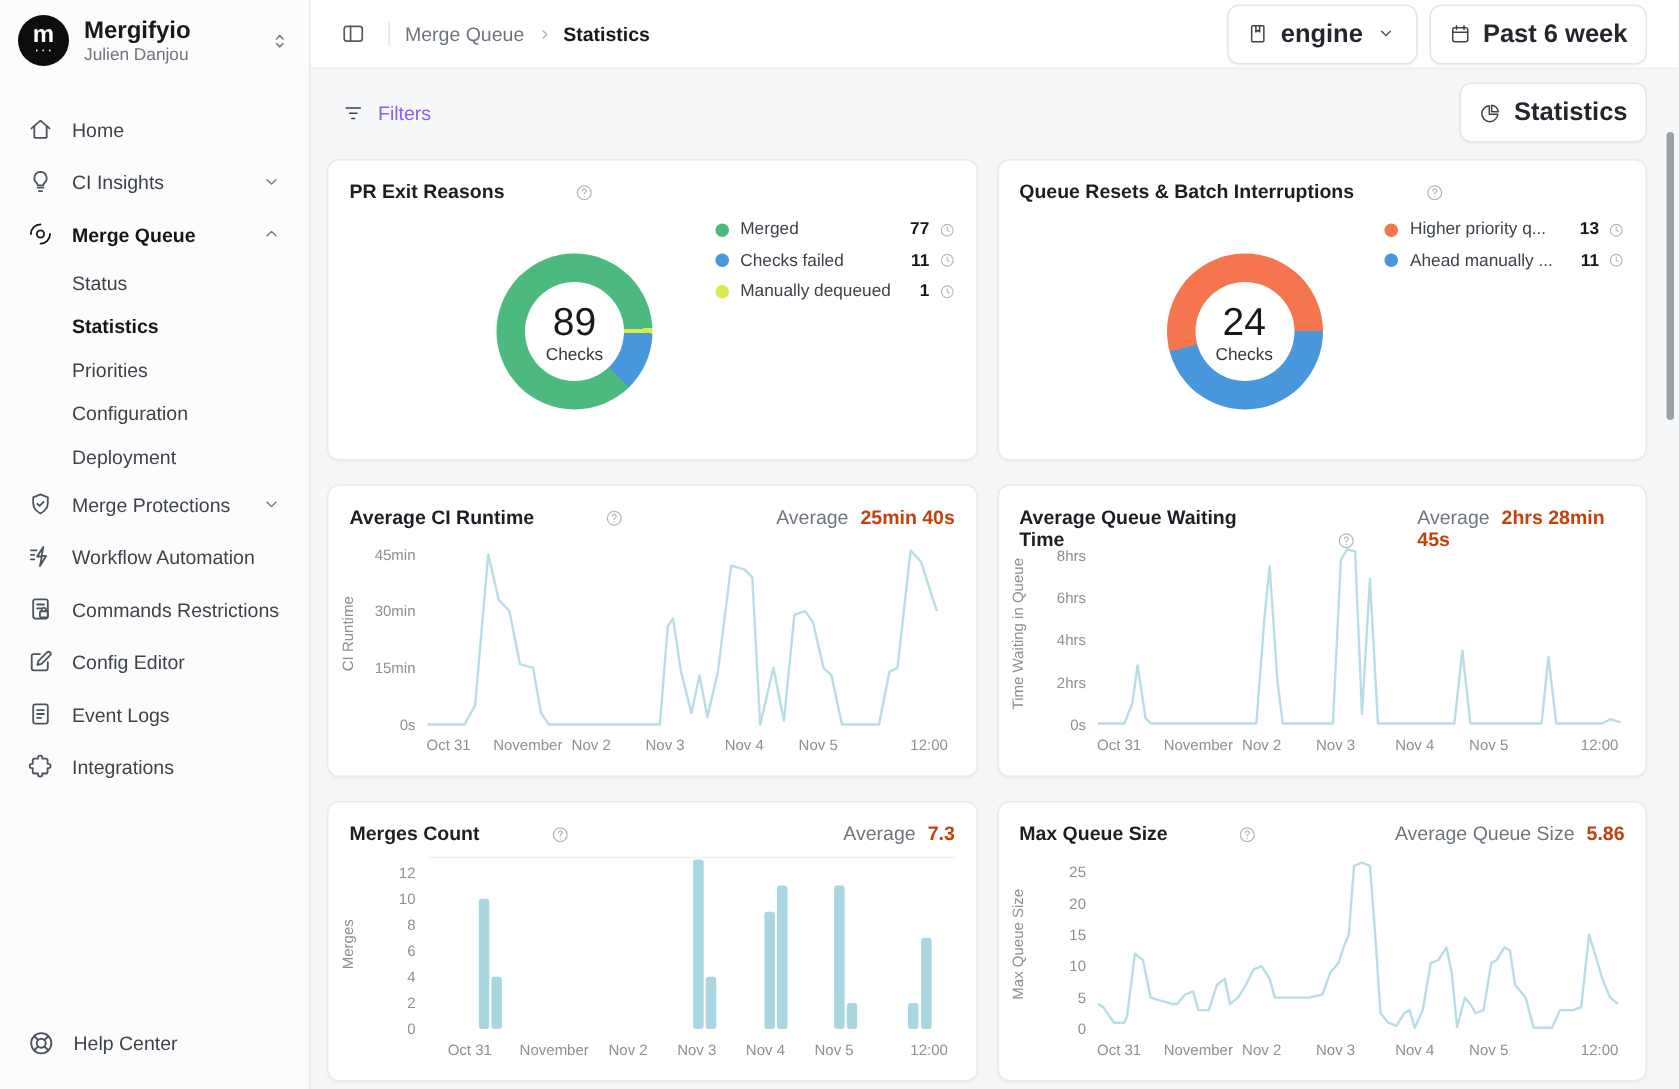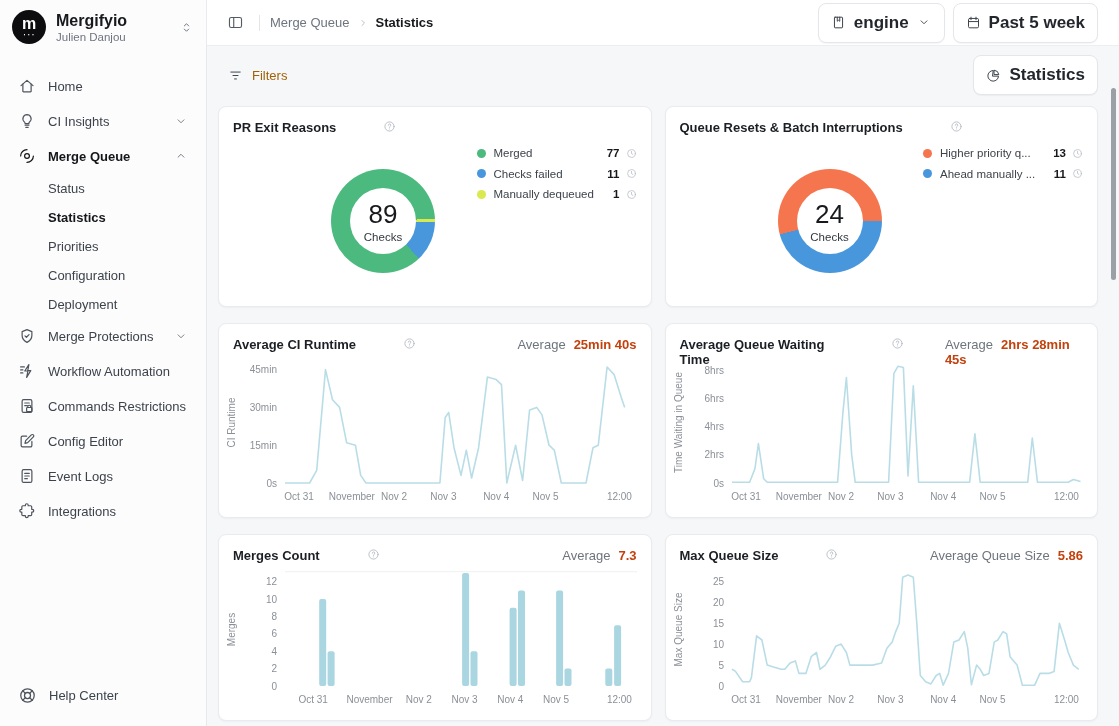--- a/index.html
+++ b/index.html
@@ -43,29 +43,29 @@
   .crumb-section { font-size:13px; color:#6e757e; cursor:pointer; }
   .crumb-sep { color:#aab0b8; margin:0 7px; display:flex; }
   .crumb-page { font-size:13px; font-weight:700; color:#17191d; }
   .tb-right { margin-left:auto; display:flex; gap:8px; }
   .pill { display:flex; align-items:center; gap:8px; height:40px; padding:0 12px; background:#fff;
     border:1px solid #e4e6ea; border-radius:8px; font-size:17px; color:#2a2f36; cursor:pointer;
     box-shadow:0 1px 1px rgba(16,24,40,.04); white-space:nowrap; }
   .pill .icn { width:15px; height:15px; color:#3f454d; display:flex; }
   .pill .lbl { font-weight:600; color:#23272d; }
   .toolbar { display:flex; align-items:center; padding:9px 21px 0 13px; }
-  .ghost { display:flex; align-items:flex-start; gap:9px; font-size:13px; color:#a16207;
+  .ghost { display:flex; align-items:flex-start; gap:9px; font-size:13px; color:#8b5cf6;
     padding:6px 8px; cursor:pointer; border-radius:6px; }
   .ghost .icn { width:15px; height:15px; color:#3f454d; display:flex; }
   .toolbar .pill { margin-left:auto; }
   
   .cards { display:grid; grid-template-columns:1fr 1fr; gap:16px 13px; padding:11px 21px 10px 11px; }
   .card { background:#fff; border:1px solid #e9ebee; border-radius:8px; position:relative;
     box-shadow:0 1px 2px rgba(16,24,40,.04); overflow:hidden; }
-  .card-head { display:flex; align-items:flex-start; padding:13px 14px 0;gap:41px; }
+  .card-head { display:flex; align-items:flex-end; padding:13px 14px 0;gap:41px; }
   .card-title { font-size:13px; font-weight:600; color:#1b1f24; }
   .help { margin-left:6px; color:#b3b8c0; display:flex; cursor:pointer; }
   .card-avg { margin-left:auto; font-size:13px; color:#6e757e; }
   .card-avg b { color:#c2410c; font-weight:700; margin-left:8px; }
   .legend { position:absolute; right:14px; top:36px; width:160px; }
   .lg-row { display:flex; align-items:center; height:20.5px; font-size:11.5px; color:#3d434b; }
   .lg-dot { width:9px; height:9px; border-radius:50%; margin-right:8px; flex:none; }
   .lg-label { overflow:hidden; white-space:nowrap; }
   .lg-val { margin-left:auto; font-weight:700; color:#16181c; }
   .lg-clock { margin-left:6px; color:#b3b8c0; display:flex; cursor:pointer; }
@@ -248,21 +248,21 @@
             </svg>
           </span>
       </div>
       <div class="pill">
         <span class="icn" id="cal-icn">
             <svg width="15" height="15" viewBox="0 0 24 24" fill="none" stroke="currentColor" stroke-width="1.6" stroke-linecap="round" stroke-linejoin="round">
               <rect x="4" y="5.5" width="16" height="15" rx="2"></rect>
               <path d="M8 3.5v4M16 3.5v4M4 10.5h16"></path>
             </svg>
           </span>
-        <span class="lbl">Past 5 week</span>
+        <span class="lbl">Past 6 week</span>
       </div>
     </div>
   </div>
 
   <div class="toolbar">
     <div class="ghost">
       <span class="icn" id="filter-icn">
           <svg width="15" height="15" viewBox="0 0 24 24" fill="none" stroke="currentColor" stroke-width="1.6" stroke-linecap="round" stroke-linejoin="round">
             <path d="M4.5 6.5h15M8 12h8M10.5 17.5h3"></path>
           </svg>

